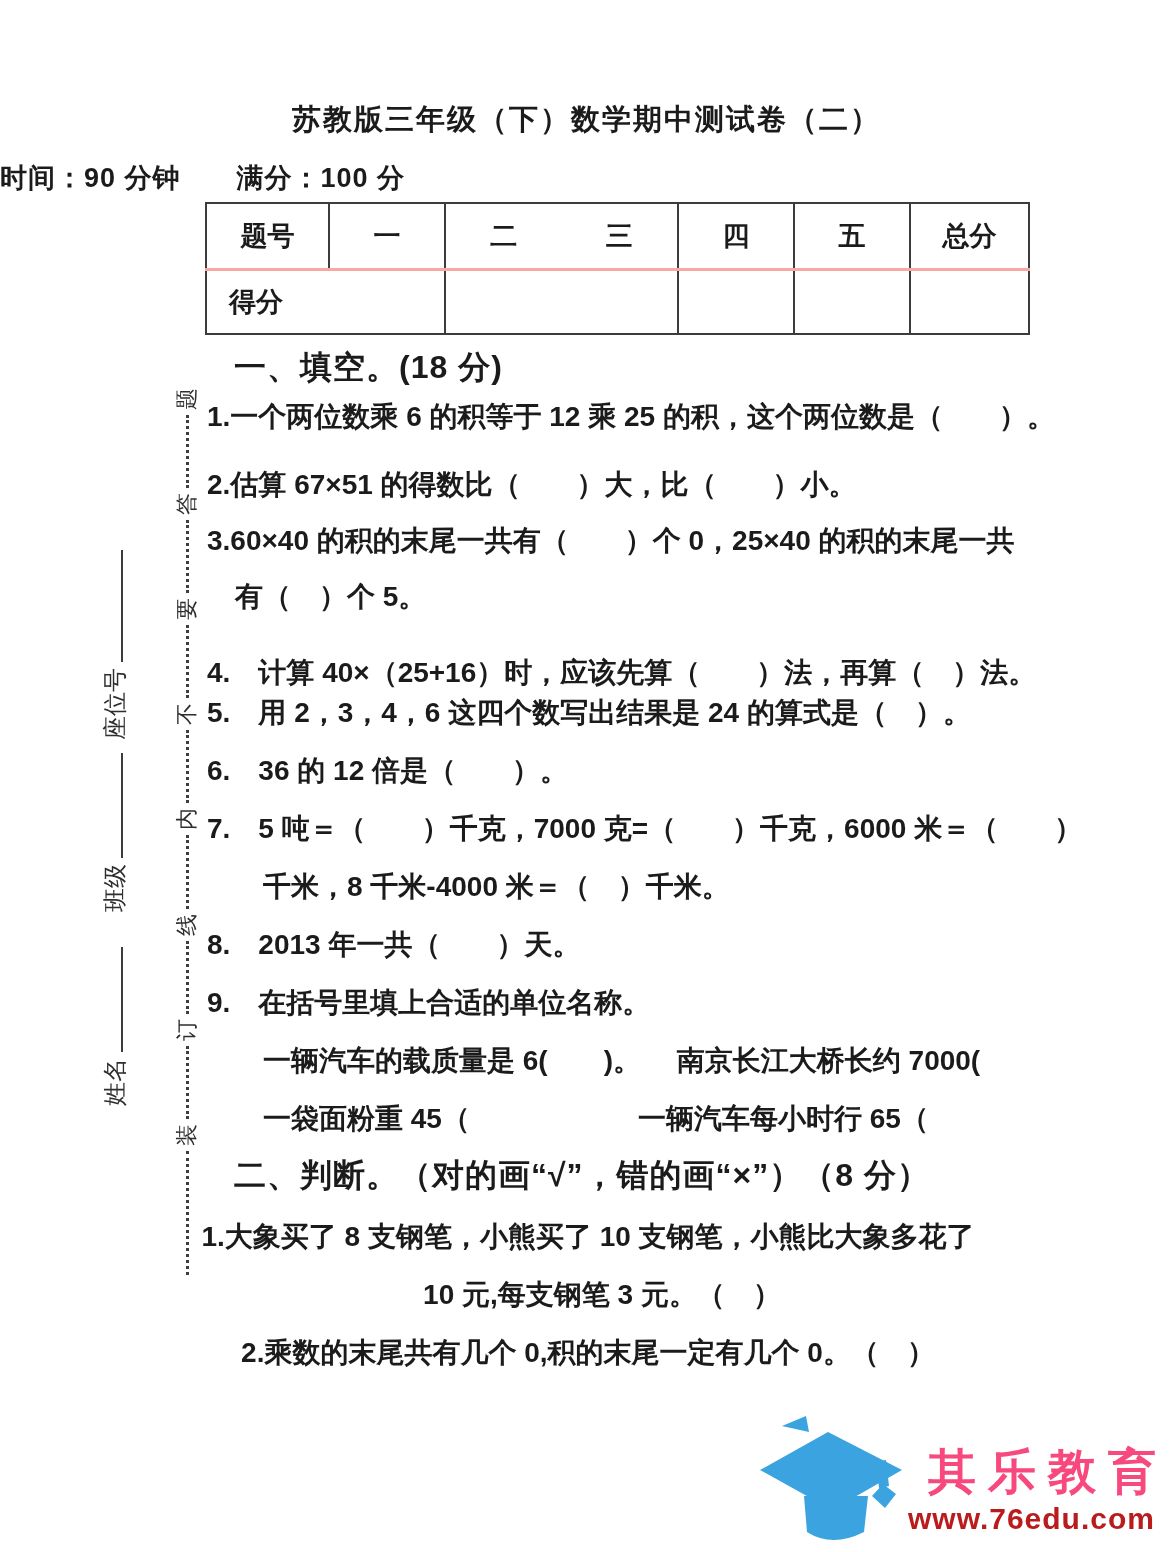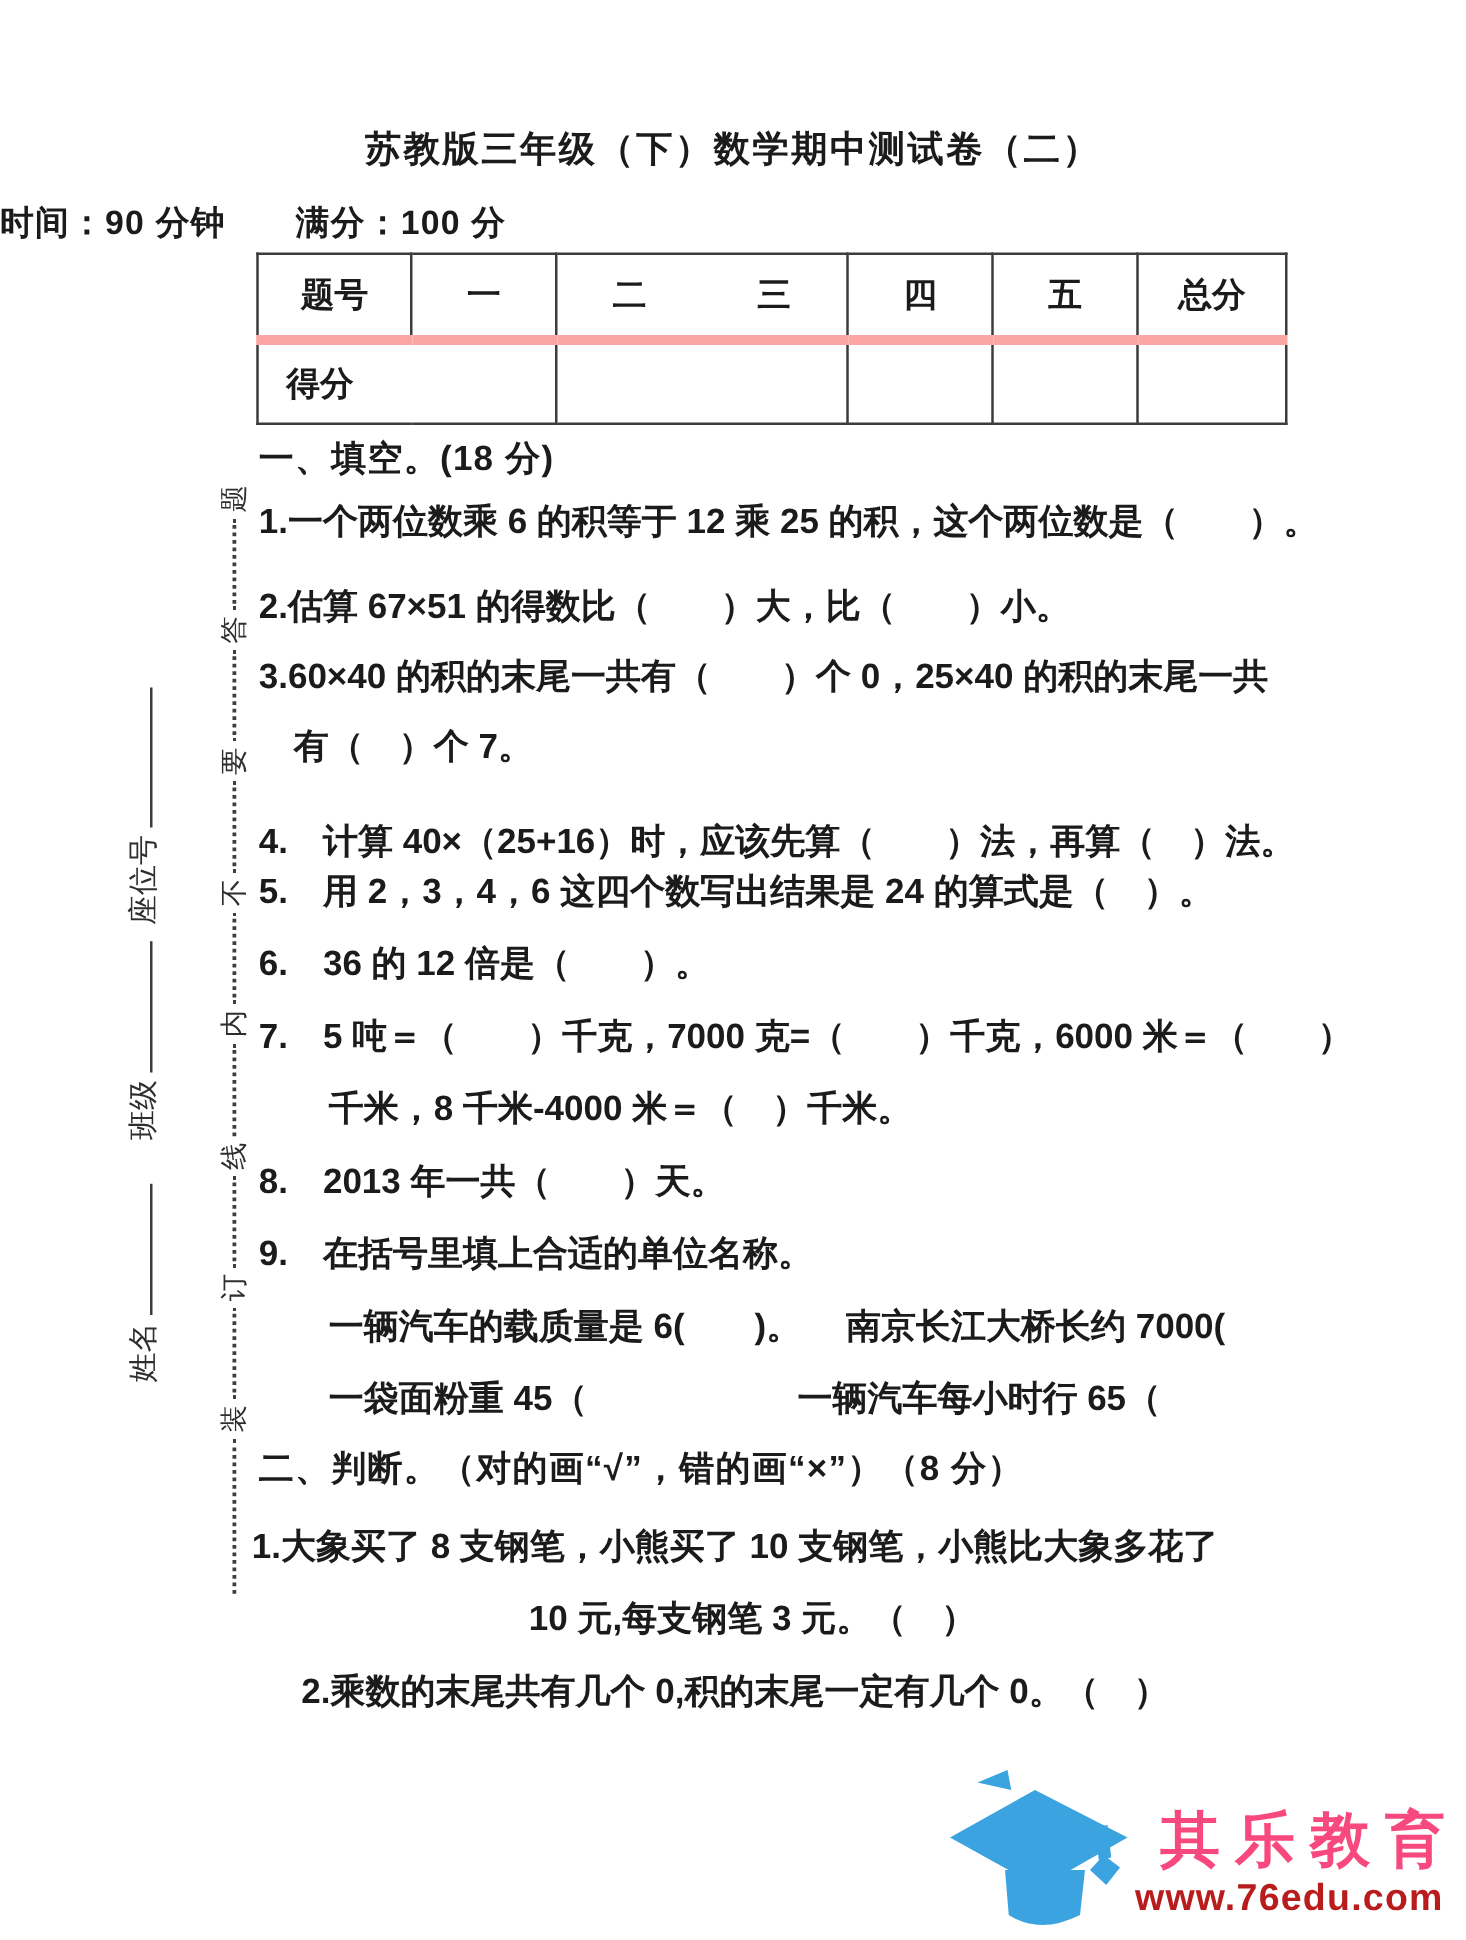--- a/index.html
+++ b/index.html
@@ -17,30 +17,30 @@
   }
   
   table.score {
     position:absolute; left:205px; top:202px; width:811px;
     border-collapse:collapse; table-layout:fixed;
   }
   table.score td {
     border:2px solid #3c3c3c; font-size:27px; font-weight:700;
     text-align:center; vertical-align:middle; padding:0;
   }
-  table.score tr.hdr td { height:64px; border-bottom:8px solid #fca5a5;margin-top:40px; }
+  table.score tr.hdr td { height:64px; border-bottom:3px solid #fca5a5;margin-top:40px; }
   table.score tr.scr td { height:62px; }
   td.merged .pair { display:flex; justify-content:space-around; }
   td.scorelabel { text-align:left !important; padding-left:22px !important; }
   
   .line {
     position:absolute; left:207px; width:810px; font-size:28px; font-weight:700;
     white-space:pre; line-height:34px;
   }
-  .line.heading { font-size:28px; letter-spacing:1px; }
+  .line.heading { font-size:32px; letter-spacing:1px;margin-left:27px; }
   .line.judge { display:flex; justify-content:center; width:762px; }
   
   .bindline {
     position:absolute; left:174px; top:386px; height:892px; width:26px;
     display:flex; flex-direction:column; align-items:center;
   }
   .bchar {
     font-size:22px; font-weight:400; color:#2e2e2e; line-height:26px;
     transform:rotate(-90deg); flex:0 0 auto;
   }
@@ -127,21 +127,21 @@
     <span>班级</span><span class="blank blank-nm"></span>
   </div>
   <div class="vfield" style="top:1076px">
     <span>姓名</span><span class="blank blank-nm"></span>
   </div>
 
   <div class="line heading" style="top:350px">一、填空。(18 分)</div>
   <div class="line" style="top:400px">1.一个两位数乘 6 的积等于 12 乘 25 的积，这个两位数是（　　）。</div>
   <div class="line" style="top:468px">2.估算 67×51 的得数比（　　）大，比（　　）小。</div>
   <div class="line" style="top:524px">3.60×40 的积的末尾一共有（　　）个 0，25×40 的积的末尾一共</div>
-  <div class="line" style="top:580px">　有（　）个 7。</div>
+  <div class="line" style="top:580px">　有（　）个 5。</div>
   <div class="line" style="top:656px">4.　计算 40×（25+16）时，应该先算（　　）法，再算（　）法。</div>
   <div class="line" style="top:696px">5.　用 2，3，4，6 这四个数写出结果是 24 的算式是（　）。</div>
   <div class="line" style="top:754px">6.　36 的 12 倍是（　　）。</div>
   <div class="line" style="top:812px">7.　5 吨＝（　　）千克，7000 克=（　　）千克，6000 米＝（　　）</div>
   <div class="line" style="top:870px">　　千米，8 千米-4000 米＝（　）千米。</div>
   <div class="line" style="top:928px">8.　2013 年一共（　　）天。</div>
   <div class="line" style="top:986px">9.　在括号里填上合适的单位名称。</div>
   <div class="line" style="top:1044px">　　一辆汽车的载质量是 6(　　)。　 南京长江大桥长约 7000(</div>
   <div class="line" style="top:1102px">　　一袋面粉重 45（　　　　　　一辆汽车每小时行 65（</div>
 

